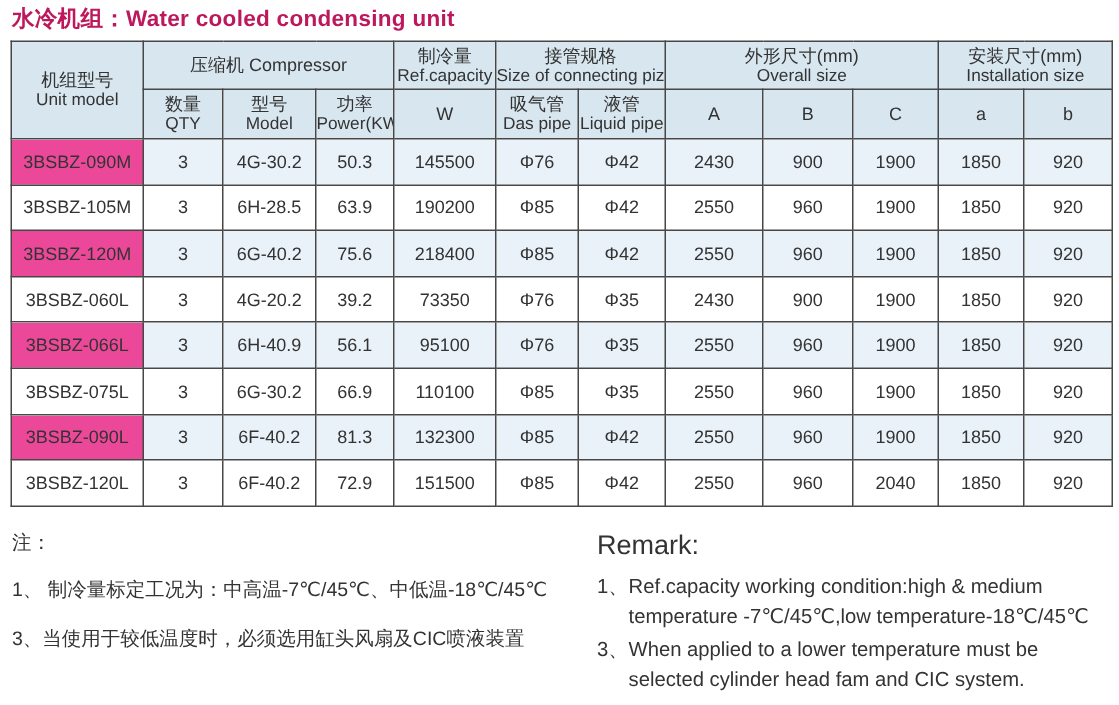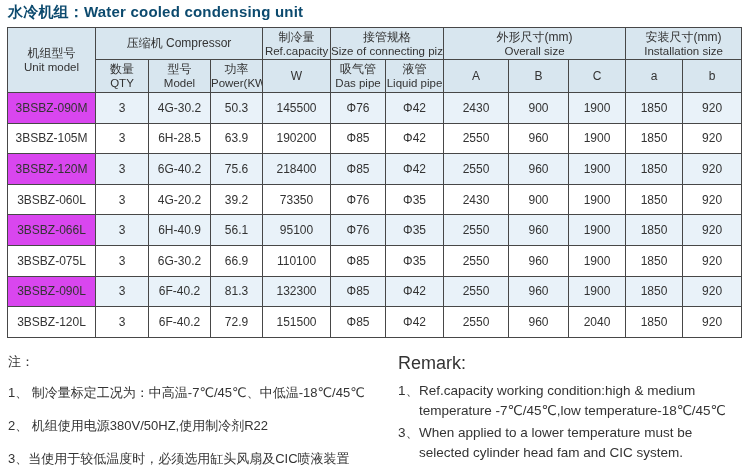--- a/index.html
+++ b/index.html
@@ -10,21 +10,21 @@
     font-family: "Liberation Sans", "DejaVu Sans", sans-serif;
     color: #333333;
     overflow: hidden;
   }
   .page { width: 746px; height: 470px; position: relative; }
 
   .title {
     margin: 3px 0 0 8px;
     font-size: 15px;
     font-weight: bold;
-    color: #0c4a6e;
+    color: #be185d;
     letter-spacing: 0.2px;
   }
 
   table.spec {
     border-collapse: collapse;
     table-layout: fixed;
     width: 734px;
     margin: 5px 0 0 7px;
     border: 1px solid #474747;
   }
@@ -43,21 +43,21 @@
   tr.h2 th { height: 33px; margin-top: 23px; }
   .zh { font-size: 12px; line-height: 14px; }
   .en { font-size: 11.5px; line-height: 14px; }
   .one-line { font-size: 12px; }
   tbody td {
     height: 30.6px;
     font-size: 12px;
     background: #ffffff;
   }
   tr.striped td { background: #e9f2f9; }
-  tr.striped td.model-col { background: #d946ef; }
+  tr.striped td.model-col { background: #ec4899; }
 
   .notes {
     display: flex;
     margin: 15px 6px 0 8px;
   }
   .notes-zh { width: 390px; font-size: 13px; }
   .notes-zh .notes-heading { margin-bottom: 13px; }
   .notes-zh .note-item { margin-bottom: 15px; white-space: nowrap; }
   .notes-en { flex: 1; font-size: 13.5px; }
   .notes-en .notes-heading { font-size: 18px; margin-bottom: 7px; }
@@ -256,21 +256,20 @@
           <td>1850</td>
           <td>920</td>
         </tr>
       </tbody>
   </table>
 
   <div class="notes">
     <div class="notes-zh">
       <div class="notes-heading">注：</div>
       <div class="note-item">1、 制冷量标定工况为：中高温-7℃/45℃、中低温-18℃/45℃</div>
-      <div class="note-item">2、 机组使用电源380V/50HZ,使用制冷剂R22</div>
       <div class="note-item">3、当使用于较低温度时，必须选用缸头风扇及CIC喷液装置</div>
     </div>
     <div class="notes-en">
       <div class="notes-heading">Remark:</div>
       <div class="note-item">1、Ref.capacity working condition:high &amp; medium temperature -7℃/45℃,low temperature-18℃/45℃</div>
       <div class="note-item">3、When applied to a lower temperature must be selected cylinder head fam and CIC system.</div>
     </div>
   </div>
 
 </div>

